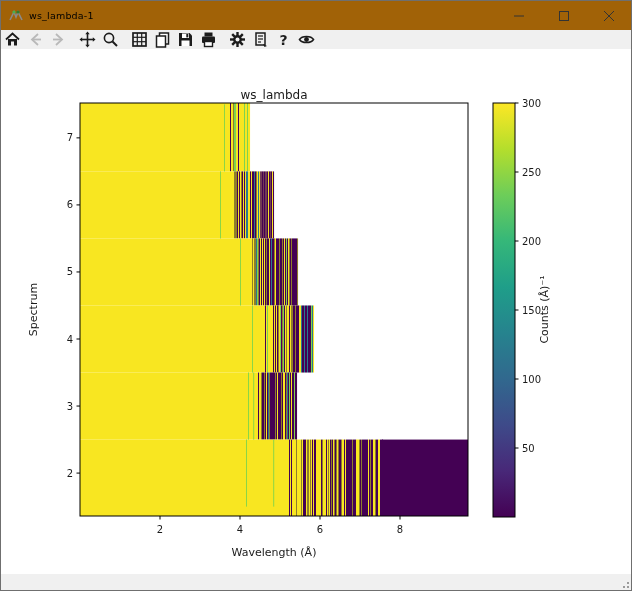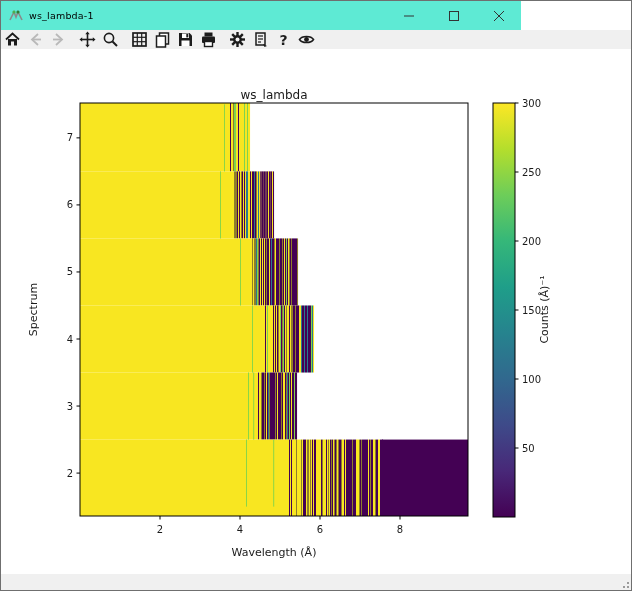--- a/index.html
+++ b/index.html
@@ -1,17 +1,17 @@
 <!DOCTYPE html>
 <html><head>
 <meta charset="utf-8">
 <style>
   html,body{margin:0;padding:0;background:#cfcfcf;font-family:"DejaVu Sans",sans-serif;}
   .window{position:relative;width:632px;height:591px;background:#ffffff;border:1px solid #6f6f6f;box-sizing:border-box;overflow:hidden;}
-  .titlebar{position:absolute;left:0;top:0;width:520px;height:29px;background:#5eead4;display:flex;align-items:center;}
+  .titlebar{position:absolute;left:0;top:0;width:630px;height:29px;background:#a16207;display:flex;align-items:center;}
   .app-icon{width:16px;height:16px;margin-left:7px;margin-right:5px;flex:0 0 auto;}
   .title-text{font-size:9.5px;color:#000;letter-spacing:0.2px;}
   .win-controls{position:absolute;right:0;top:0;height:29px;display:flex;}
   .win-btn{width:45px;height:29px;display:flex;align-items:center;justify-content:center;}
   .toolbar{position:absolute;left:0;top:29px;width:630px;height:19px;background:#f0f0f0;display:flex;align-items:center;}
   .tb-btn{height:19px;display:flex;align-items:center;justify-content:center;width:23px;flex:0 0 auto;}
   .tb-gap{width:6px;flex:0 0 auto;}
   .canvas{position:absolute;left:0;top:48px;width:630px;height:525px;background:#ffffff;}
   .statusbar{position:absolute;left:0;top:573px;width:630px;height:16px;background:#f0f0f0;}
   .grip{position:absolute;right:2px;bottom:2px;width:6px;height:6px;}

